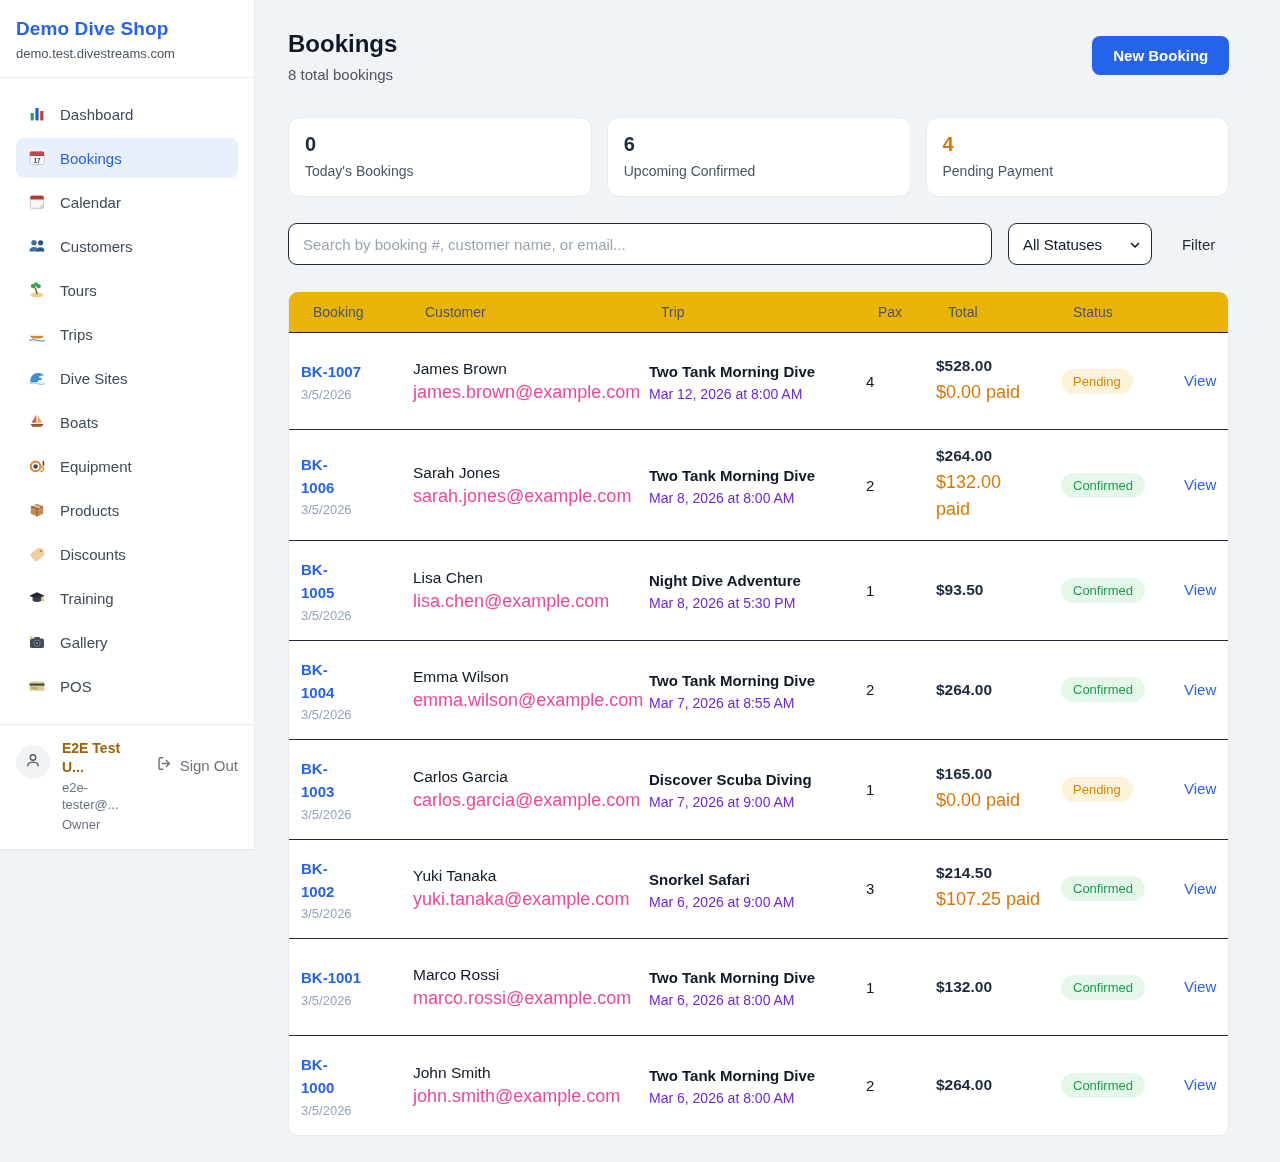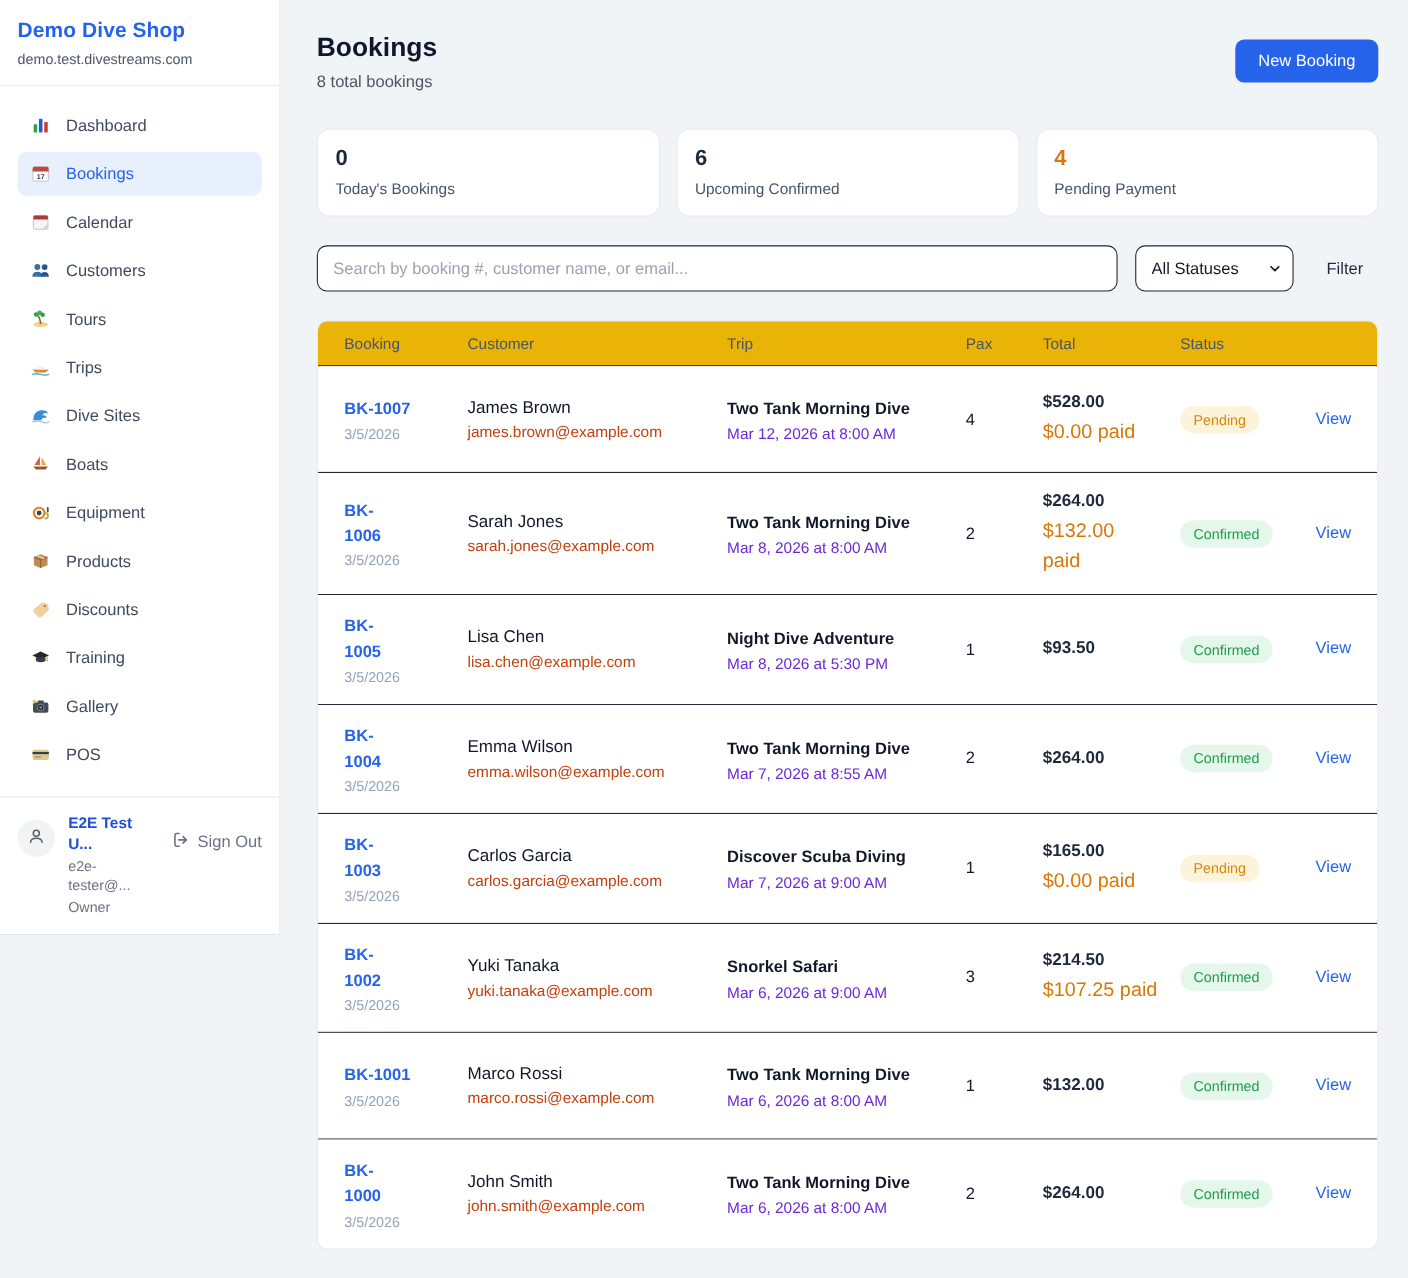--- a/index.html
+++ b/index.html
@@ -36,38 +36,38 @@
     border-top:1px solid #e8eaee; padding:14px 16px 16px;
     display:flex; align-items:flex-start; gap:12px;
   }
   .avatar {
     width:34px; height:34px; border-radius:50%; background:#f1f3f5;
     display:flex; align-items:center; justify-content:center; flex:0 0 34px;
     margin-top:6px;
   }
   .avatar svg { width:20px; height:20px; }
   .user-info { flex:1; min-width:0; }
-  .user-name { font-size:14px; font-weight:bold; color:#1d4ed8; line-height:1.35; }
+  .user-name { font-size:14px; font-weight:bold; color:#a16207; line-height:1.35; }
   .user-email { font-size:13px; color:#6b7280; line-height:1.35; margin-top:2px; }
   .user-role { font-size:13px; color:#6b7280; line-height:1.35; margin-top:2px; }
   .signout-btn {
     display:flex; align-items:center; gap:7px; border:none; background:none;
     color:#6b7280; font-size:15px; cursor:pointer; margin-top:16px;
     font-family:inherit; white-space:nowrap;
   }
   .signout-btn svg { width:17px; height:17px; }
 
   
   .main { flex:1; padding:30px 32px 34px 33px; }
   .page-header { display:flex; align-items:flex-start; justify-content:space-between; }
   .page-title { font-size:24px; font-weight:bold; color:#0f172a; }
   .page-subtitle { font-size:15px; color:#4b5563; margin-top:8px; }
   .primary-btn {
     background:#2563eb; color:#fff; border:none; border-radius:8px;
-    font-size:15px; font-weight:400; padding:11px 21px; cursor:pointer;
+    font-size:15px; font-weight:700; padding:11px 21px; cursor:pointer;
     font-family:inherit; margin-top:6px;
   }
 
   .stats-row { display:flex; gap:15px; margin-top:34px; }
   .stat-card {
     flex:1; background:#fff; border:1px solid #e7eaef; border-radius:12px;
     padding:15px 16px 17px;
   }
   .stat-value { font-size:20px; font-weight:bold; color:#1e293b; }
   .stat-value.orange { color:#d97706; }
@@ -100,31 +100,31 @@
     border-radius:10px; overflow:hidden;
   }
   .t-head {
     display:grid; grid-template-columns:112px 236px 217px 70px 125px 123px 1fr;
     padding:0 24px; height:41px; align-items:center;
     background:#eab308; border-bottom:1px solid #1f2937;
   }
   .t-head .th { font-size:14px; color:#475569; font-weight:500; }
   .t-row {
     display:grid; grid-template-columns:112px 236px 217px 70px 125px 123px 1fr;
-    padding:17px 24px; align-items:center; min-height:97px;
+    padding:17px 12px; align-items:center; min-height:97px;
     border-bottom:1px solid #1f2937; background:#fff;
   }
   .t-row:last-child { border-bottom:none; }
   .booking-id {
     color:#2563eb; font-size:15px; font-weight:bold; text-decoration:none;
     white-space:pre-line; line-height:1.55; display:inline-block;
   }
   .booking-date { font-size:13px; color:#94a3b8; margin-top:3px; }
   .cust-name { font-size:15.5px; color:#111827; }
-  .cust-email { font-size:14px; color:#c2410c; margin-top:4px; }
+  .cust-email { font-size:18px; color:#ec4899; margin-top:4px; }
   .trip-name { font-size:15px; font-weight:bold; color:#111827; max-width:170px; line-height:1.55; }
   .trip-date { font-size:14px; color:#6d28d9; margin-top:3px; max-width:180px; }
   .pax { font-size:15px; color:#111827; }
   .total-amt { font-size:15.5px; font-weight:bold; color:#1e293b; }
   .paid-amt { font-size:18px; color:#d97706; margin-top:4px; white-space:pre-line; line-height:1.5; }
   .badge {
     display:inline-block; font-size:13px; padding:5px 12px; border-radius:999px;
   }
   .badge.pending   { background:#fdf3da; color:#d9860b; }
   .badge.confirmed { background:#e5f7eb; color:#1a9e4b; }

